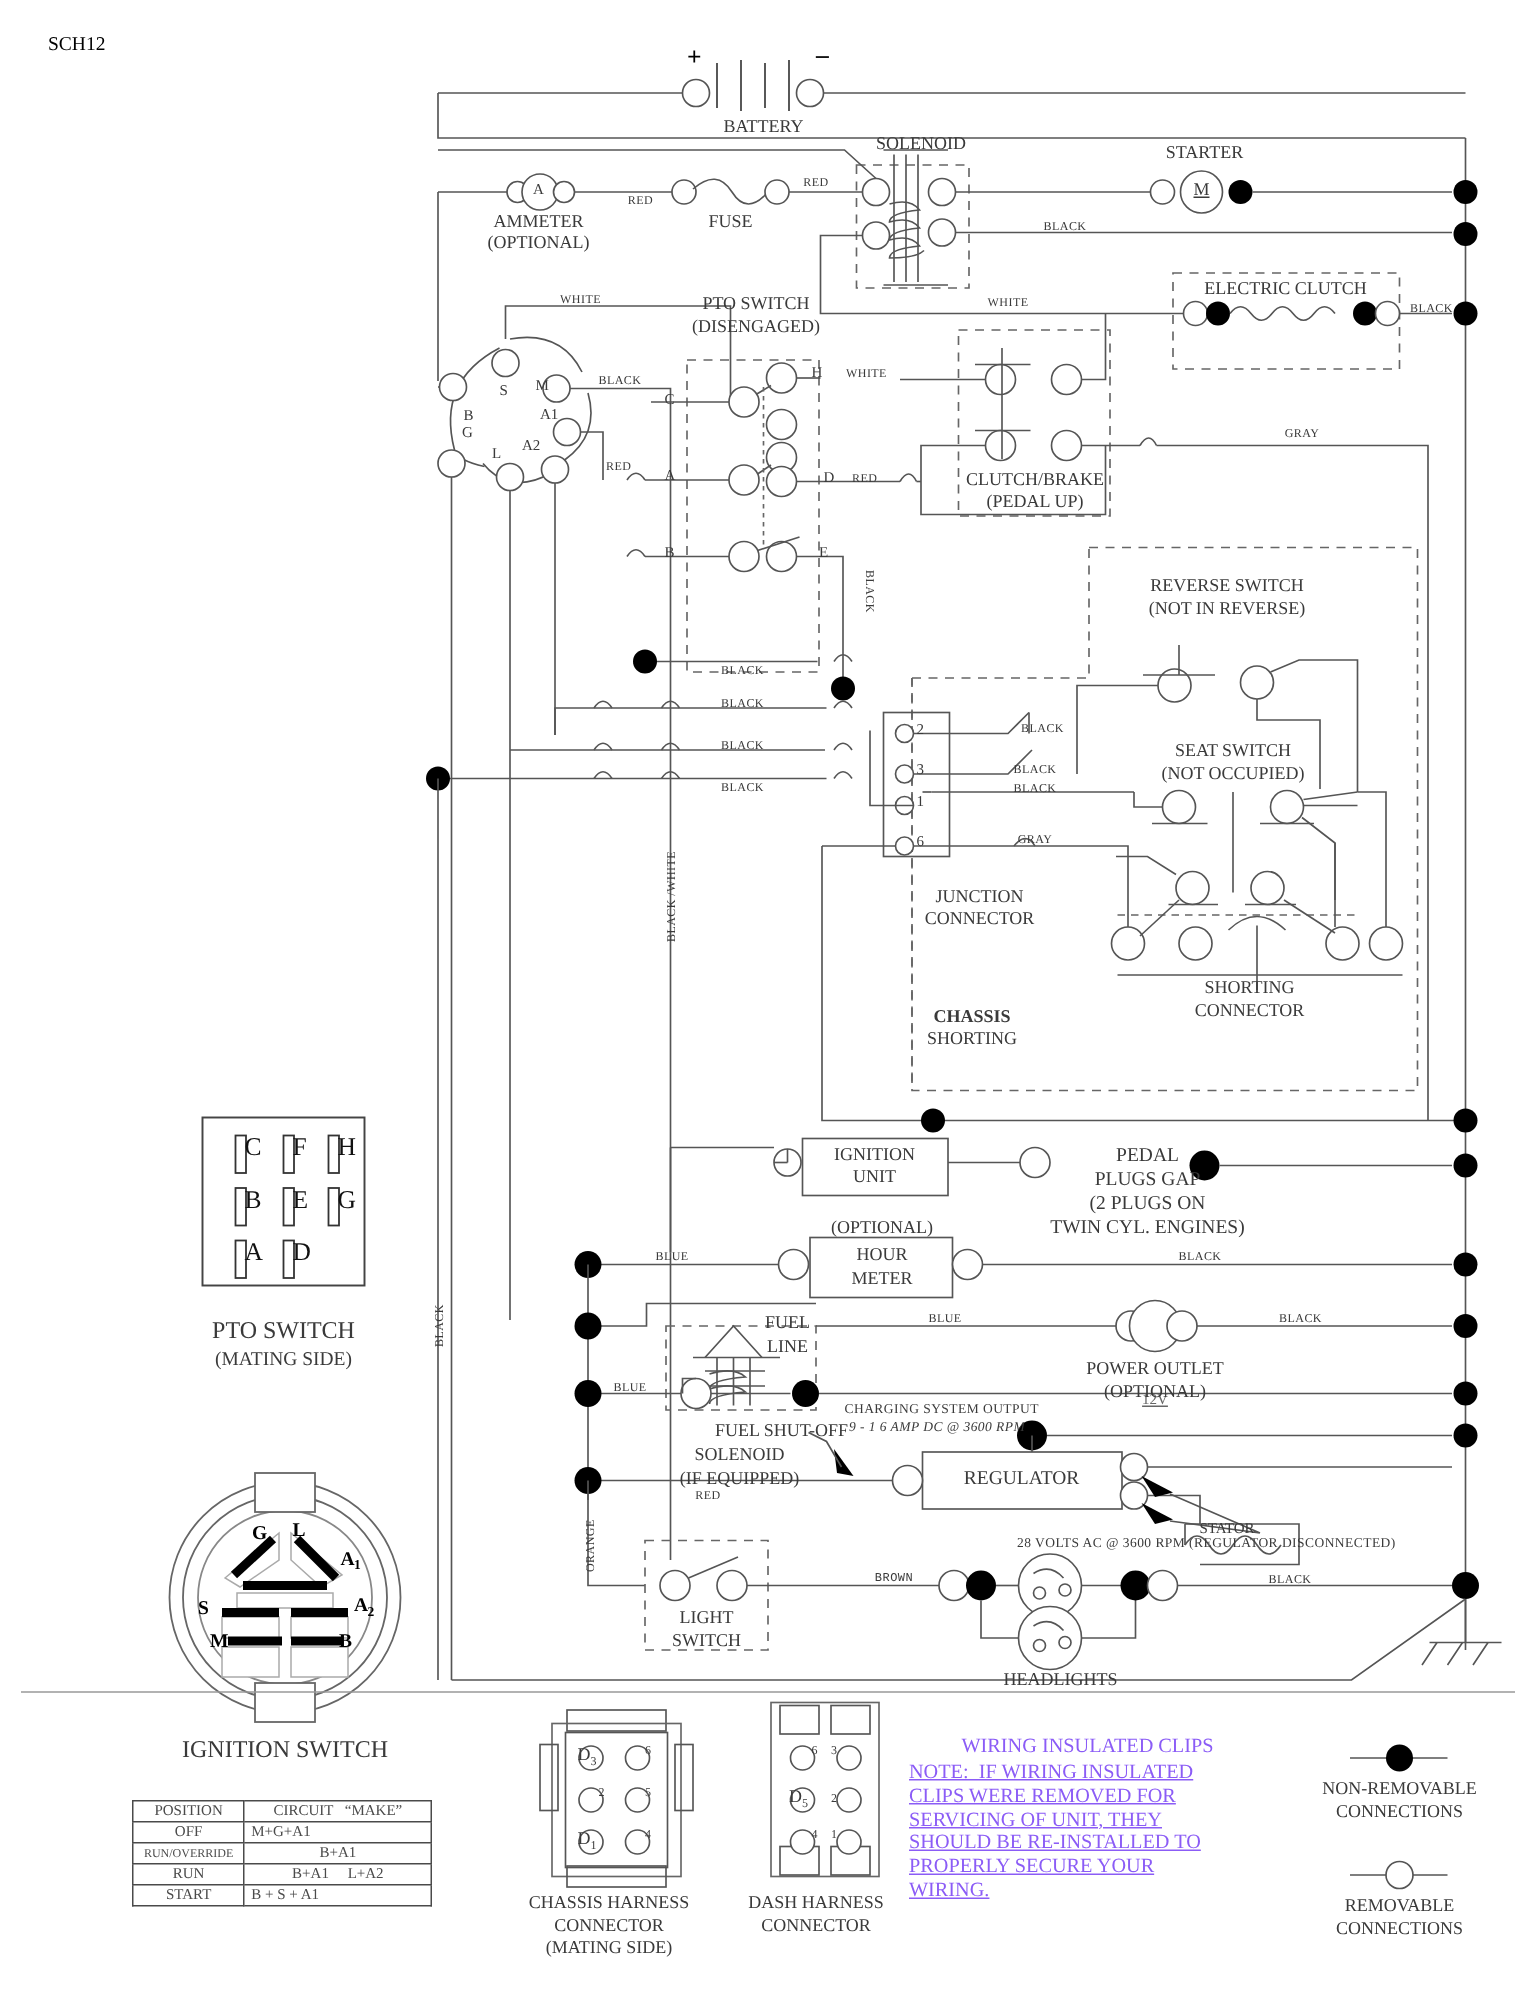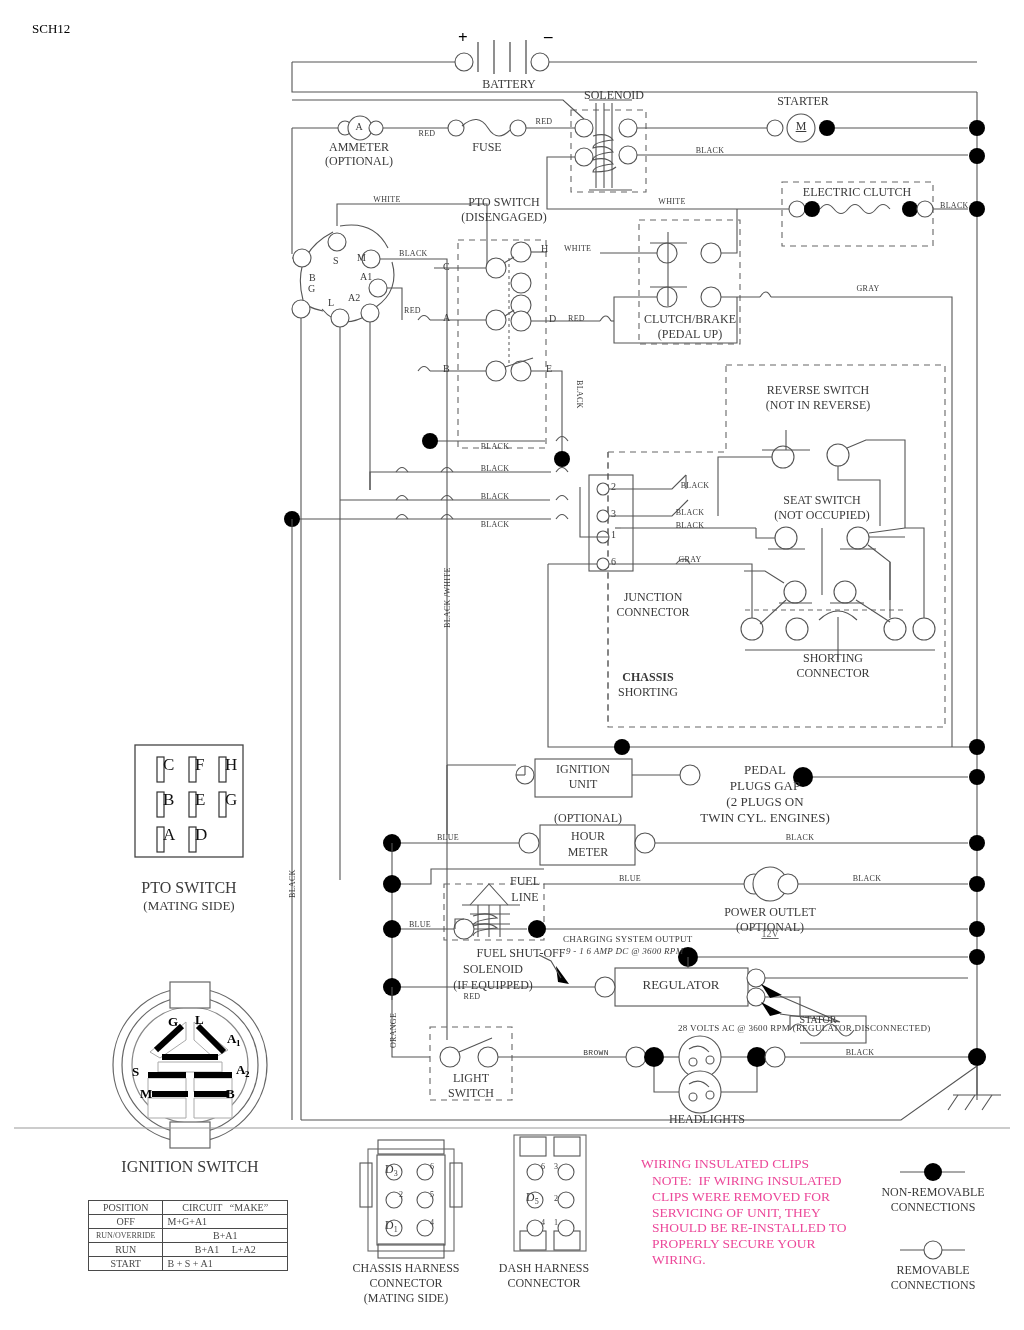--- a/index.html
+++ b/index.html
@@ -13,21 +13,21 @@
   .med{font-size:12px;}
   .big{font-size:13px;}
   .ctr{text-align:center;transform:translateX(-50%);}
   .vert{transform-origin:left top;}
   .blk{color:#000;}
   table.igt{position:absolute;border-collapse:collapse;font-family:"Liberation Serif",serif;}
   table.igt td{border:1px solid #4a4a4a;color:#4a4a4a;text-align:center;padding:1px 2px;font-size:10px;}
   table.igt td.hdr{font-size:10px;}
   table.igt td.pos{font-size:9.5px;}
   table.igt td.cirL{text-align:left;padding-left:4px;}
-  .note{position:absolute;font-family:"Liberation Serif",serif;font-size:13.5px;line-height:1.17;color:#ec4899;white-space:pre;}
+  .note{position:absolute;font-family:"Liberation Serif",serif;font-size:13.5px;line-height:1.17;color:#8b5cf6;white-space:pre;}
 </style>
 </head>
 <body>
 
 <div id="page">
 
   <svg id="sch" width="1024" height="1330" viewBox="0 0 1024 1330">
     <defs>
       <style>
         .w{stroke:#555;stroke-width:1.1;fill:none;}
@@ -597,21 +597,21 @@
   <div class="lbl" style="left:541px;top:1163px;font-size:8px;">6</div>
   <div class="lbl" style="left:554px;top:1163px;font-size:8px;">3</div>
   <div class="lbl" style="left:526px;top:1191px;font-size:12px;"><span>D</span><sub style="font-size:8px">5</sub></div>
   <div class="lbl" style="left:554px;top:1195px;font-size:8px;">2</div>
   <div class="lbl" style="left:541px;top:1219px;font-size:8px;">4</div>
   <div class="lbl" style="left:554px;top:1219px;font-size:8px;">1</div>
   <div class="lbl med ctr" style="left:544px;top:1262px;">DASH HARNESS</div>
   <div class="lbl med ctr" style="left:544px;top:1277px;">CONNECTOR</div>
 
   <div class="note" style="left:641px;top:1156px;">WIRING INSULATED CLIPS</div>
-  <div class="note" style="left:652px;top:1173px;">NOTE:  IF WIRING INSULATED
+  <div class="note" style="left:606px;top:1173px;text-decoration:underline;">NOTE:  IF WIRING INSULATED
 CLIPS WERE REMOVED FOR
 SERVICING OF UNIT, THEY
 SHOULD BE RE-INSTALLED TO
 PROPERLY SECURE YOUR
 WIRING.</div>
 
   <div class="lbl med ctr" style="left:933px;top:1186px;">NON-REMOVABLE</div>
   <div class="lbl med ctr" style="left:933px;top:1201px;">CONNECTIONS</div>
   <div class="lbl med ctr" style="left:933px;top:1264px;">REMOVABLE</div>
   <div class="lbl med ctr" style="left:933px;top:1279px;">CONNECTIONS</div>

